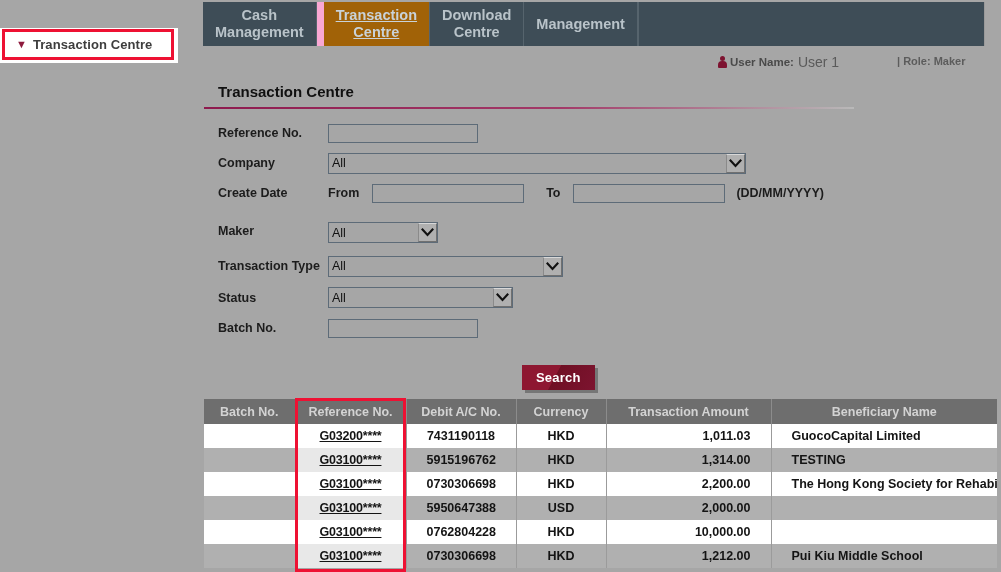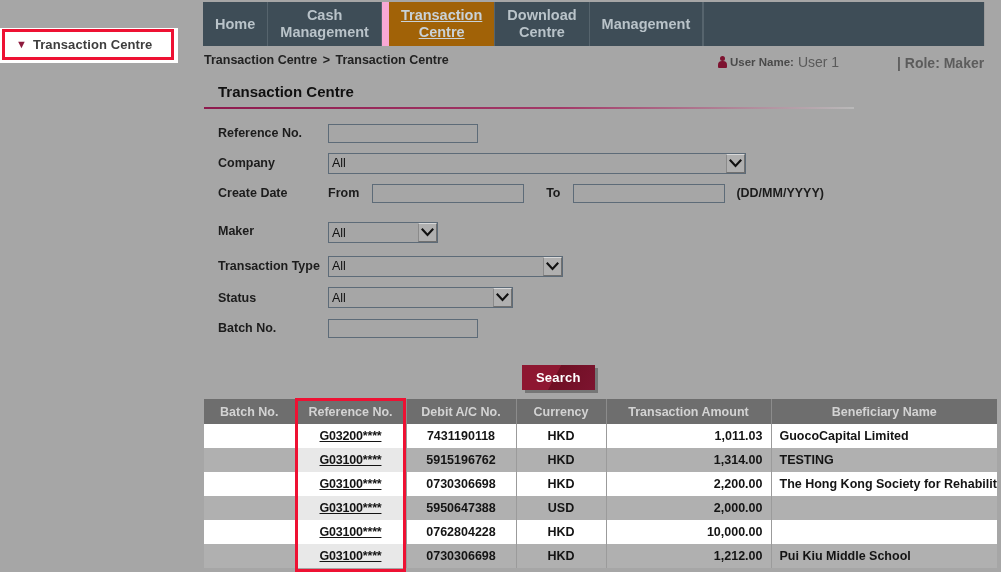--- a/index.html
+++ b/index.html
@@ -146,21 +146,21 @@
     left: 0px; top: 5px;
     width: 9px; height: 7px;
     border-radius: 4px 4px 1px 1px;
     background: #7d1330;
   }
   .ulabel { font-size: 11.5px; font-weight: bold; color: #4a4a4a; }
   .uvalue { font-size: 14px; color: #5a5a5a; margin-left: 4px; }
   #rolebit {
     position: absolute;
     left: 697px; top: 5px;
-    font-size: 14px;
+    font-size: 11px;
     font-weight: bold;
     color: #5c5c5c;
     white-space: nowrap;
   }
 
   
   #pagetitle {
     position: absolute;
     left: 18px; top: 83px;
     font-size: 15px;
@@ -284,21 +284,21 @@
     padding: 0 6px;
     white-space: nowrap;
   }
   #table th:last-child { border-right: none; }
   #table td {
     height: 24px;
     font-size: 12.5px;
     color: #141414;
     font-weight: bold;
     border-right: 1px solid #9b9b9b;
-    padding: 0 8px;
+    padding: 0 20px;
     white-space: nowrap;
     overflow: hidden;
   }
   #table td:last-child { border-right: none; }
   #table tr.odd td  { background: #ffffff; }
   #table tr.even td { background: #b0b0b0; }
   #table tr.odd  td.refcell { background: #ffffff; }
   #table tr.even td.refcell { background: #e8e8e8; }
   td.refcell { text-align: center; }
   td.num { text-align: right; }
@@ -330,37 +330,31 @@
     <div id="sidebar-item">
       <span class="tri">▼</span>
       <span class="lbl">Transaction Centre</span>
     </div>
     <div id="sidebar-annot"></div>
   </div>
 
   <div id="content">
 
     <div id="navbar">
-      <div class="navtab">Home</div>
       <div class="navtab">Cash
 Management</div>
       <div class="navtab active">Transaction
 Centre</div>
       <div class="navtab">Download
 Centre</div>
       <div class="navtab">Management</div>
       <div id="nav-spacer"></div>
     </div>
 
     <div id="topstrip">
-      <div id="breadcrumb">
-        <span>Transaction Centre</span>
-        <span class="sep">&gt;</span>
-        <span>Transaction Centre</span>
-      </div>
       <div id="userblock">
         <span id="user-icon">
           <span class="head"></span>
             <span class="body"></span>
         </span>
         <span class="ulabel">User Name:</span>
         <span class="uvalue">User 1</span>
       </div>
       <div id="rolebit">| Role: Maker</div>
     </div>

